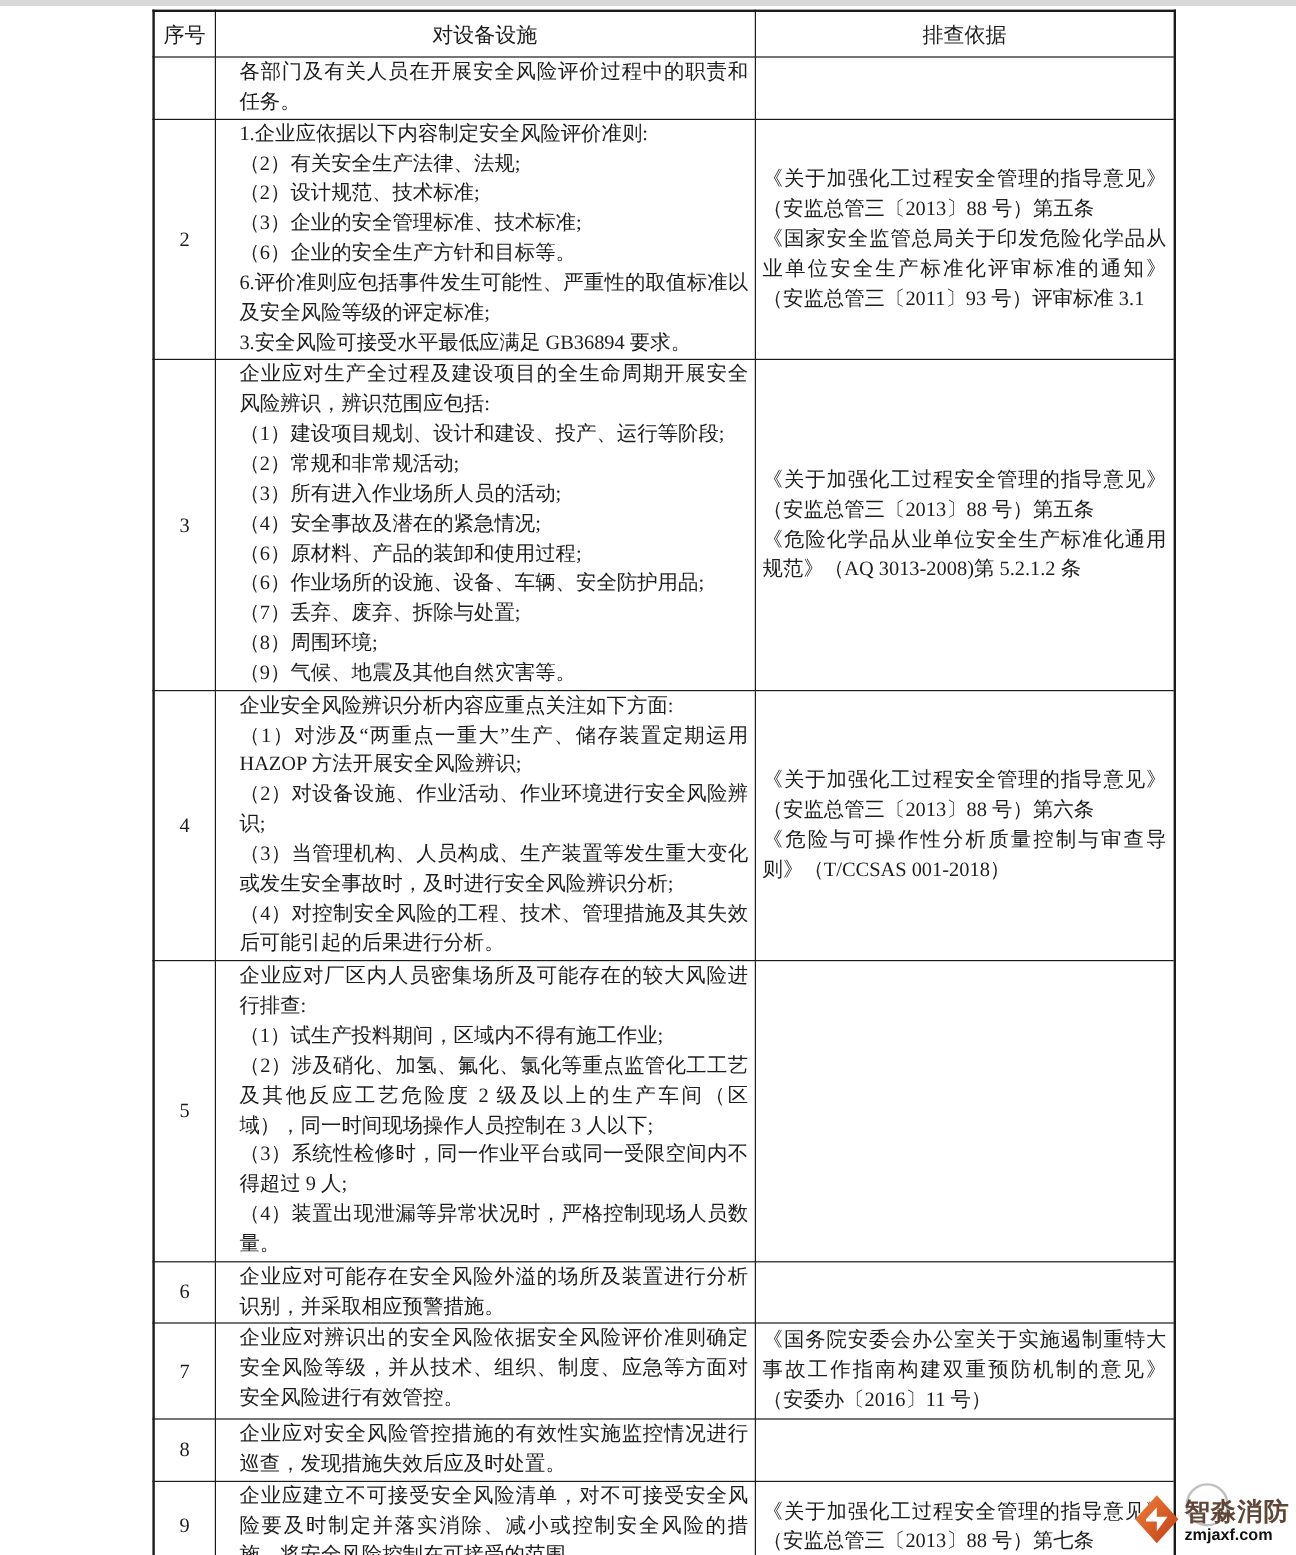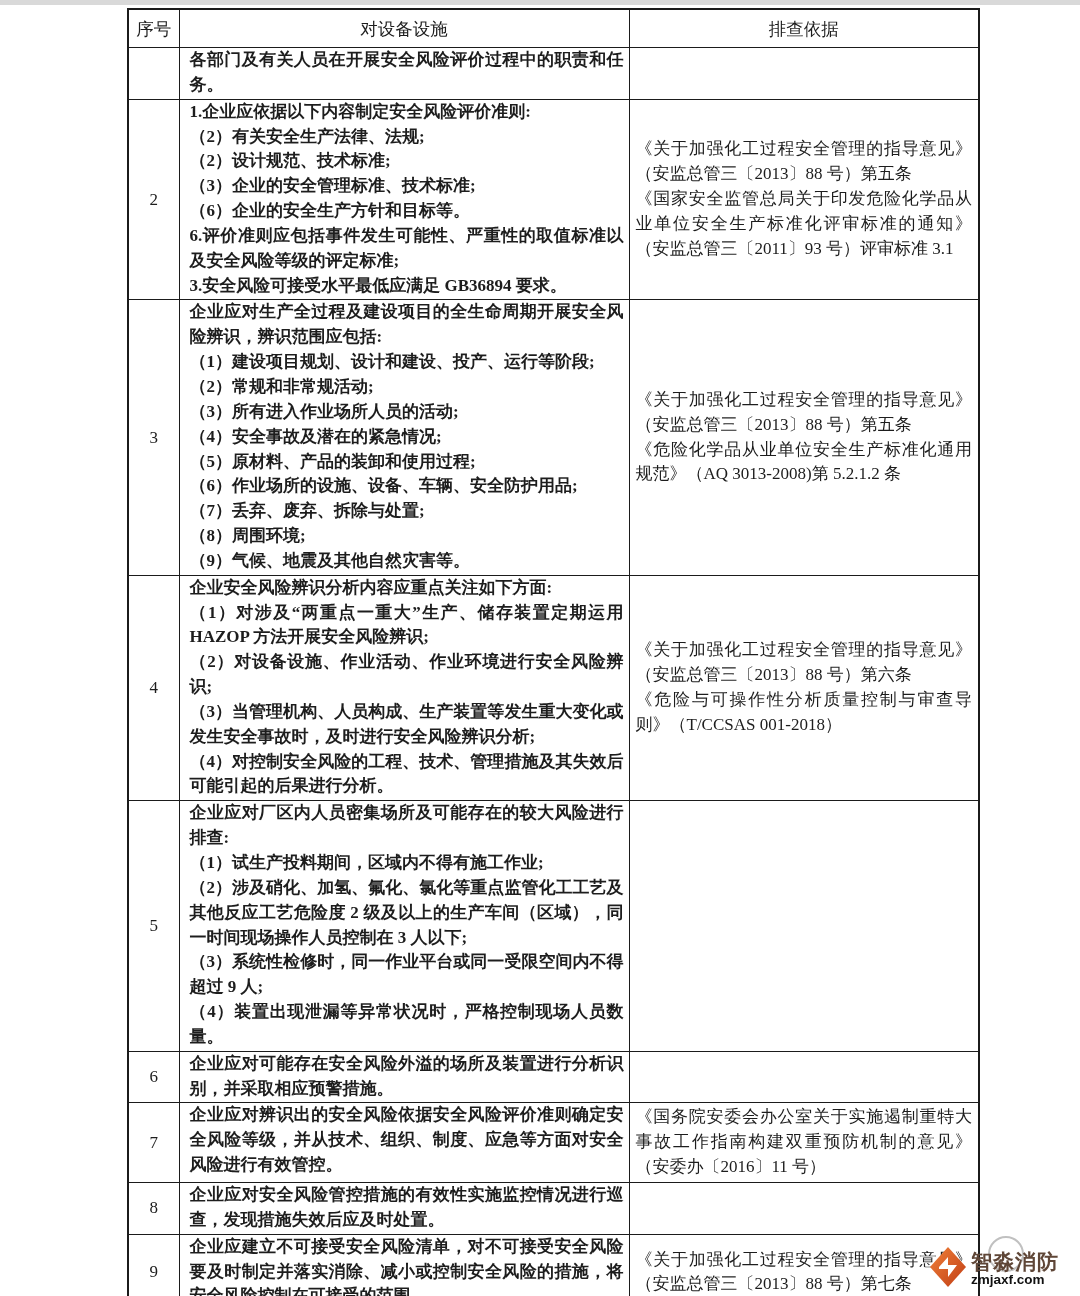--- a/index.html
+++ b/index.html
@@ -21,22 +21,22 @@
   .doc-table th, .doc-table td { border:1.5px solid #1b1b1b;margin-top:32px; }
   .doc-table thead th {
     height:37px; font-weight:normal; font-size:17.5px;
     text-align:center; vertical-align:middle; padding:0;
   }
   td.col-no {
     text-align:center; vertical-align:middle;
     font-size:17px; padding:0;
   }
   td.col-content {
-    vertical-align:top; padding:0 5px 1px 10px;
-    font-size:17px; line-height:24.85px;font-weight:bold;
+    vertical-align:top; padding:0 5px 1px 20px;
+    font-size:17px; line-height:24.85px;
   }
   td.col-basis {
     vertical-align:middle; padding:2px 6px;
     font-size:17px; line-height:24.85px;
   }
   .para { text-align:justify; }
   
   .wm { position:absolute; right:0; bottom:0; width:480px; height:90px; pointer-events:none; }
   .wm-ghost {
     position:absolute; right:48px; bottom:16px;
@@ -44,21 +44,21 @@
     color:rgba(190,190,190,0.30);
     -webkit-text-stroke:1.2px rgba(150,150,150,0.65);
     font-family:"Liberation Serif","DejaVu Serif",serif;
   }
   .wm-circle {
     display:inline-block; width:32px; height:32px;
     border:2px solid rgba(150,150,150,0.6); border-radius:50%;
     vertical-align:middle; margin:0 8px 8px 0;
   }
   .wm-badge {
-    position:absolute; right:21px; bottom:4px;
+    position:absolute; right:5px; bottom:4px;
     display:flex; align-items:center; gap:4px;
   }
   .wm-texts { display:flex; flex-direction:column; line-height:1.05; }
   .wm-brand {
     font-size:21px; font-weight:bold; color:#5f4637;
     font-family:"Liberation Sans","DejaVu Sans",sans-serif; letter-spacing:1px;
   }
   .wm-url {
     font-size:13.5px; font-weight:bold; color:#111111;
     font-family:"Liberation Sans","DejaVu Sans",sans-serif;
@@ -108,21 +108,21 @@
           </td>
         </tr>
         <tr>
           <td class="col-no">3</td>
           <td class="col-content">
             <div class="para">企业应对生产全过程及建设项目的全生命周期开展安全风险辨识，辨识范围应包括:</div>
             <div class="para">（1）建设项目规划、设计和建设、投产、运行等阶段;</div>
             <div class="para">（2）常规和非常规活动;</div>
             <div class="para">（3）所有进入作业场所人员的活动;</div>
             <div class="para">（4）安全事故及潜在的紧急情况;</div>
-            <div class="para">（5）原材料、产品的装卸和使用过程;</div>
+            <div class="para">（6）原材料、产品的装卸和使用过程;</div>
             <div class="para">（6）作业场所的设施、设备、车辆、安全防护用品;</div>
             <div class="para">（7）丢弃、废弃、拆除与处置;</div>
             <div class="para">（8）周围环境;</div>
             <div class="para">（9）气候、地震及其他自然灾害等。</div>
           </td>
           <td class="col-basis">
             <div class="para">《关于加强化工过程安全管理的指导意见》（安监总管三〔2013〕88 号）第五条</div>
             <div class="para">《危险化学品从业单位安全生产标准化通用规范》（AQ 3013-2008)第 5.2.1.2 条</div>
           </td>
         </tr>

